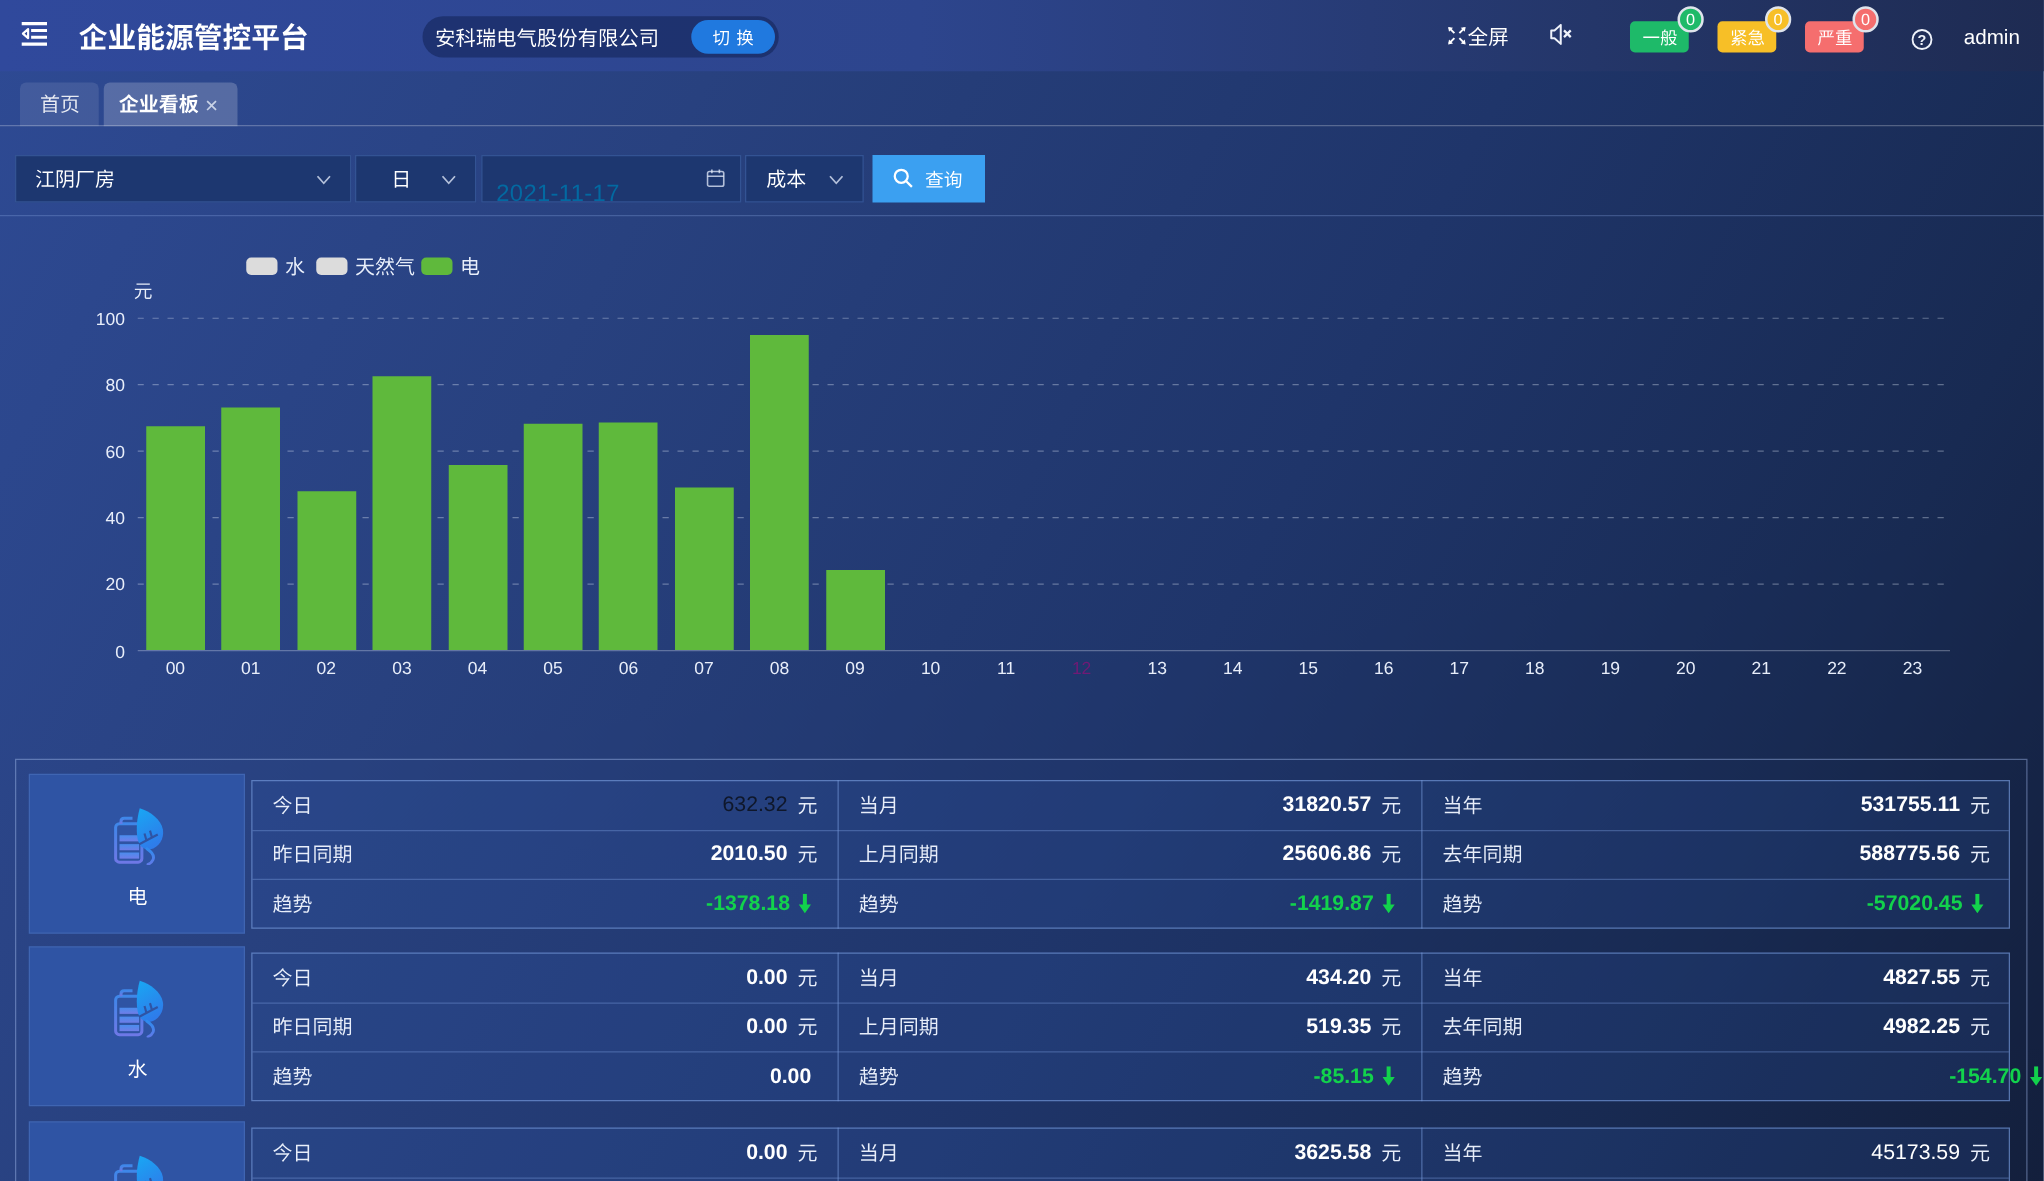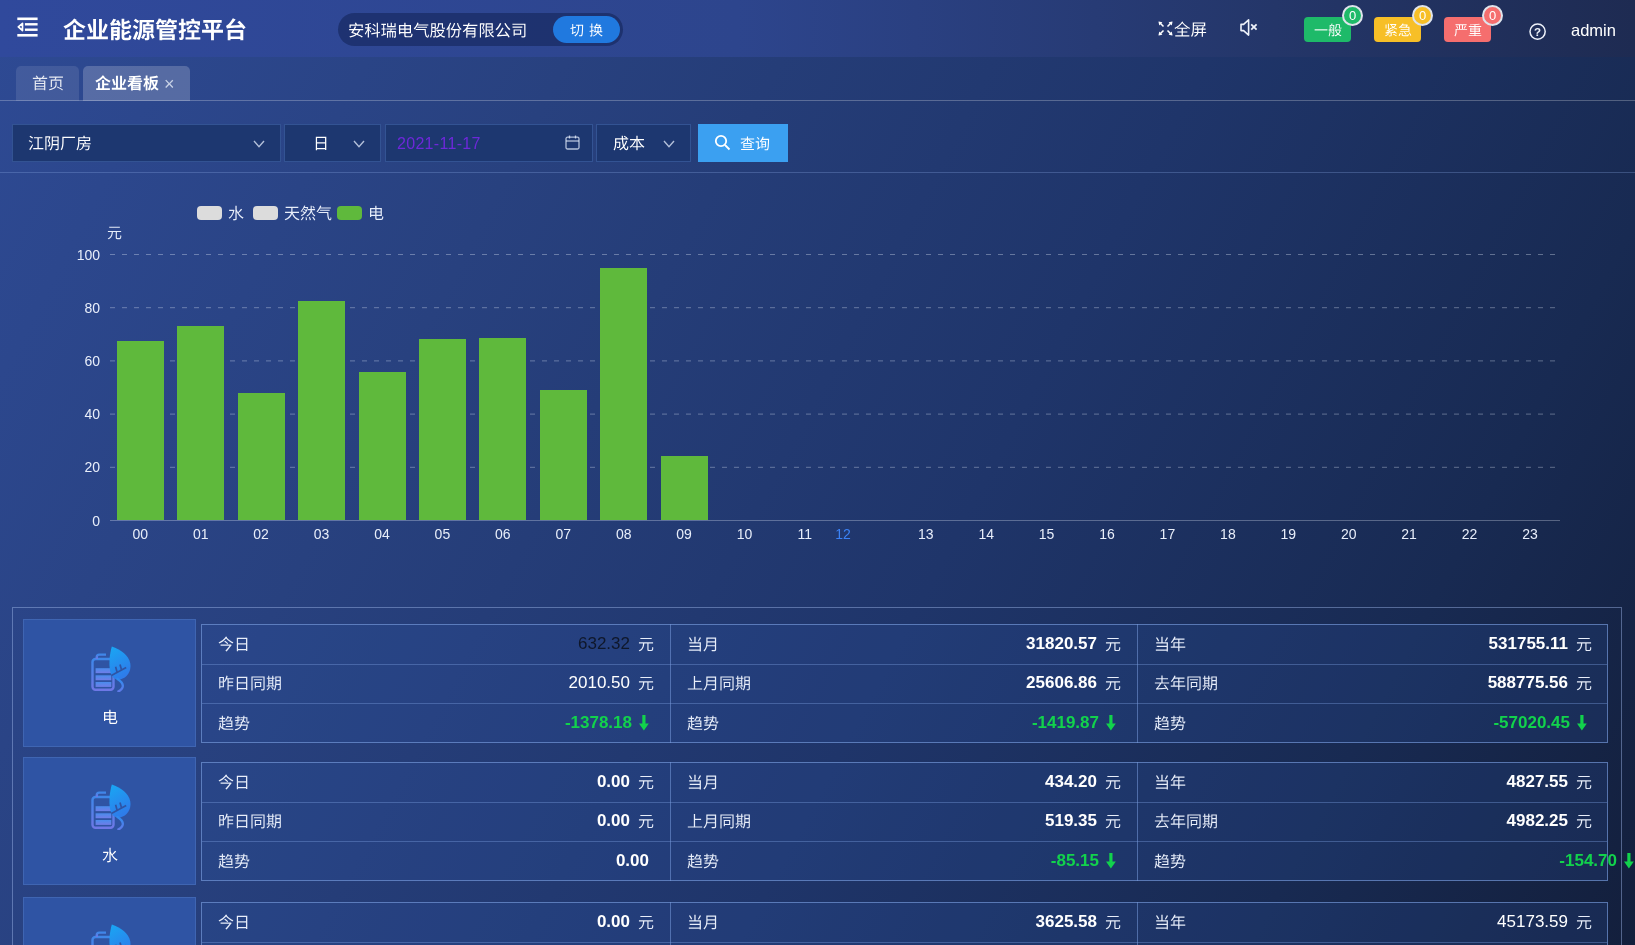--- a/index.html
+++ b/index.html
@@ -128,21 +128,21 @@
 <div class="abs" style="left:284px;top:124px;width:97px;height:38px;background:#1d3770;border:1px solid rgba(85,125,200,0.40);box-sizing:border-box"></div>
 <div class="abs row" style="left:313px;top:134px;height:18px">
     <svg class="tj" style="width:16.0px;height:16.0px;" viewBox="0 -880 1000 1000" fill="#fff">
       <use href="#c65e5" x="0"></use>
     </svg>
   </div>
 <svg class="abs" style="left:353px;top:140px" width="12" height="8" viewBox="0 0 12 8" fill="none" stroke="rgba(230,238,252,0.75)" stroke-width="1.4">
     <path d="M1 1 L6 6.6 L11 1"></path>
   </svg>
 <div class="abs" style="left:385px;top:124px;width:208px;height:38px;background:#1d3770;border:1px solid rgba(85,125,200,0.40);box-sizing:border-box"></div>
-<div class="abs" style="left:397px;top:135px;font-size:16px;color:#6d28d9;letter-spacing:0.3px">2021-11-17</div>
+<div class="abs" style="left:397px;top:145px;font-size:19px;color:#0369a1;letter-spacing:0.3px">2021-11-17</div>
 <svg class="abs" style="left:565px;top:135px" width="15" height="15" viewBox="0 0 15 15" fill="none" stroke="rgba(230,238,252,0.75)" stroke-width="1.3">
 <rect x="1" y="2.2" width="13" height="11.8" rx="1.5"></rect>
     <path d="M1 6 H14"></path>
     <path d="M4.5 0.6 V3.6 M10.5 0.6 V3.6"></path>
   </svg>
 <div class="abs" style="left:596px;top:124px;width:95px;height:38px;background:#1d3770;border:1px solid rgba(85,125,200,0.40);box-sizing:border-box"></div>
 <div class="abs row" style="left:613px;top:134px;height:18px">
     <svg class="tj" style="width:32.0px;height:16.0px;" viewBox="0 -880 2000 1000" fill="#fff">
       <use href="#c6210" x="0"></use>
       <use href="#c672c" x="1000"></use>
@@ -217,21 +217,21 @@
 <div class="abs" style="left:231.1px;top:526px;width:60px;text-align:center;font-size:14px;color:#e8eefa">02</div>
 <div class="abs" style="left:291.6px;top:526px;width:60px;text-align:center;font-size:14px;color:#e8eefa">03</div>
 <div class="abs" style="left:352.0px;top:526px;width:60px;text-align:center;font-size:14px;color:#e8eefa">04</div>
 <div class="abs" style="left:412.4px;top:526px;width:60px;text-align:center;font-size:14px;color:#e8eefa">05</div>
 <div class="abs" style="left:472.8px;top:526px;width:60px;text-align:center;font-size:14px;color:#e8eefa">06</div>
 <div class="abs" style="left:533.2px;top:526px;width:60px;text-align:center;font-size:14px;color:#e8eefa">07</div>
 <div class="abs" style="left:593.7px;top:526px;width:60px;text-align:center;font-size:14px;color:#e8eefa">08</div>
 <div class="abs" style="left:654.1px;top:526px;width:60px;text-align:center;font-size:14px;color:#e8eefa">09</div>
 <div class="abs" style="left:714.5px;top:526px;width:60px;text-align:center;font-size:14px;color:#e8eefa">10</div>
 <div class="abs" style="left:774.9px;top:526px;width:60px;text-align:center;font-size:14px;color:#e8eefa">11</div>
-<div class="abs" style="left:835.3px;top:526px;width:60px;font-size:14px;color:#3b82f6">12</div>
+<div class="abs" style="left:835.3px;top:526px;width:60px;text-align:center;font-size:14px;color:#701a75">12</div>
 <div class="abs" style="left:895.8px;top:526px;width:60px;text-align:center;font-size:14px;color:#e8eefa">13</div>
 <div class="abs" style="left:956.2px;top:526px;width:60px;text-align:center;font-size:14px;color:#e8eefa">14</div>
 <div class="abs" style="left:1016.6px;top:526px;width:60px;text-align:center;font-size:14px;color:#e8eefa">15</div>
 <div class="abs" style="left:1077.0px;top:526px;width:60px;text-align:center;font-size:14px;color:#e8eefa">16</div>
 <div class="abs" style="left:1137.4px;top:526px;width:60px;text-align:center;font-size:14px;color:#e8eefa">17</div>
 <div class="abs" style="left:1197.9px;top:526px;width:60px;text-align:center;font-size:14px;color:#e8eefa">18</div>
 <div class="abs" style="left:1258.3px;top:526px;width:60px;text-align:center;font-size:14px;color:#e8eefa">19</div>
 <div class="abs" style="left:1318.7px;top:526px;width:60px;text-align:center;font-size:14px;color:#e8eefa">20</div>
 <div class="abs" style="left:1379.1px;top:526px;width:60px;text-align:center;font-size:14px;color:#e8eefa">21</div>
 <div class="abs" style="left:1439.5px;top:526px;width:60px;text-align:center;font-size:14px;color:#e8eefa">22</div>
@@ -298,21 +298,21 @@
   </div>
 <div class="abs row" style="left:218px;top:663.5px;height:39.5px">
     <svg class="tj" style="width:64.0px;height:16.0px;" viewBox="0 -880 4000 1000" fill="#e8eefa">
       <use href="#c6628" x="0"></use>
       <use href="#c65e5" x="1000"></use>
       <use href="#c540c" x="2000"></use>
       <use href="#c671f" x="3000"></use>
     </svg>
   </div>
 <div class="abs row" style="left:201px;top:663.5px;width:453px;height:39.5px;justify-content:flex-end">
-    <span style="font-size:17px;font-weight:normal;color:#fff">2010.50</span>
+    <span style="font-size:17px;font-weight:bold;color:#fff">2010.50</span>
     <span style="margin-left:8px;display:flex">
       <svg class="tj" style="width:16.0px;height:16.0px;" viewBox="0 -880 1000 1000" fill="#e8eefa">
         <use href="#c5143" x="0"></use>
       </svg>
     </span>
   </div>
 <div class="abs row" style="left:218px;top:703.0px;height:39.5px">
     <svg class="tj" style="width:32.0px;height:16.0px;" viewBox="0 -880 2000 1000" fill="#e8eefa">
       <use href="#c8d8b" x="0"></use>
       <use href="#c52bf" x="1000"></use>

